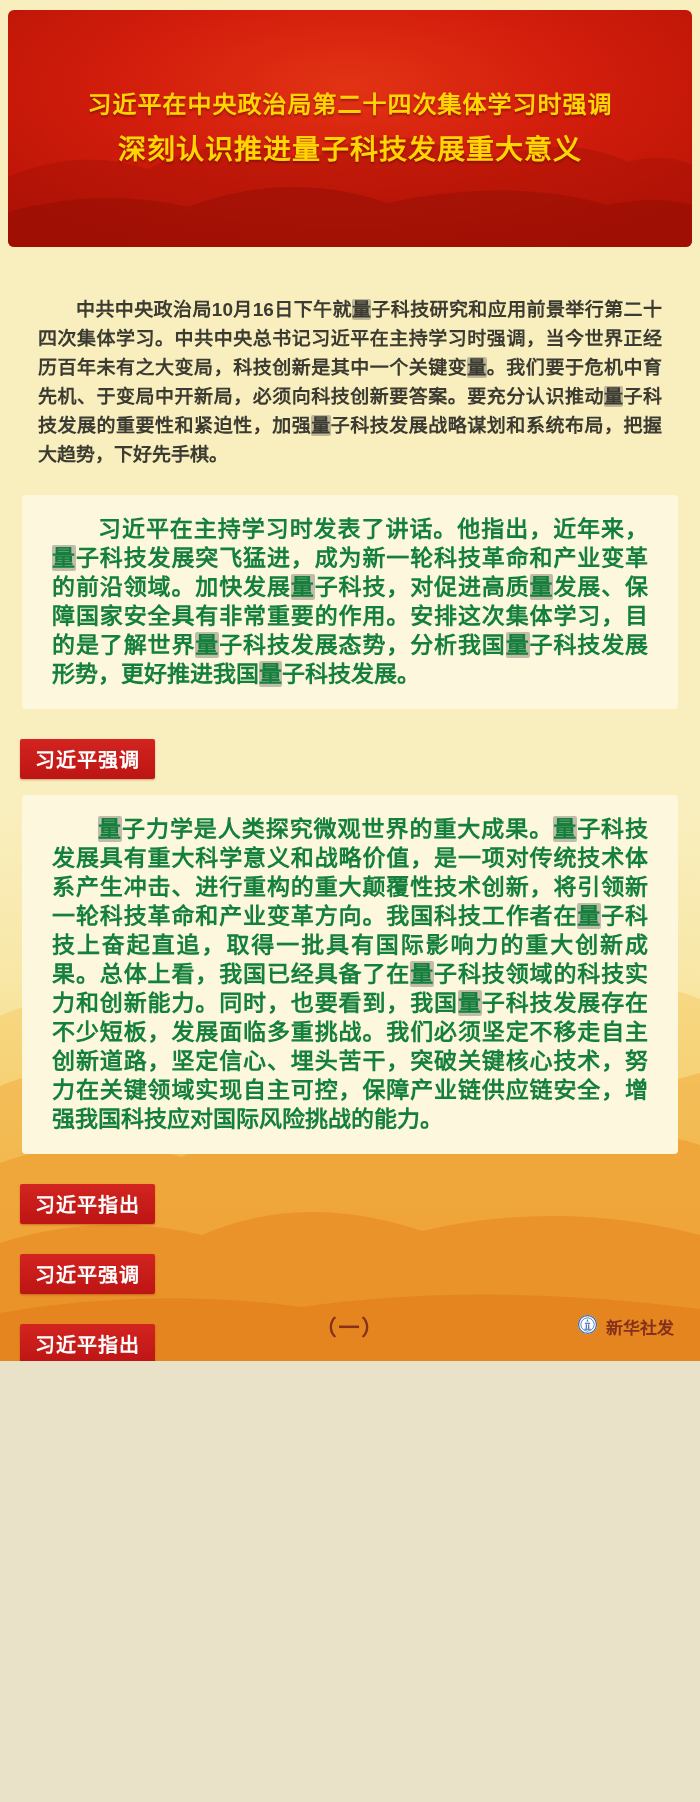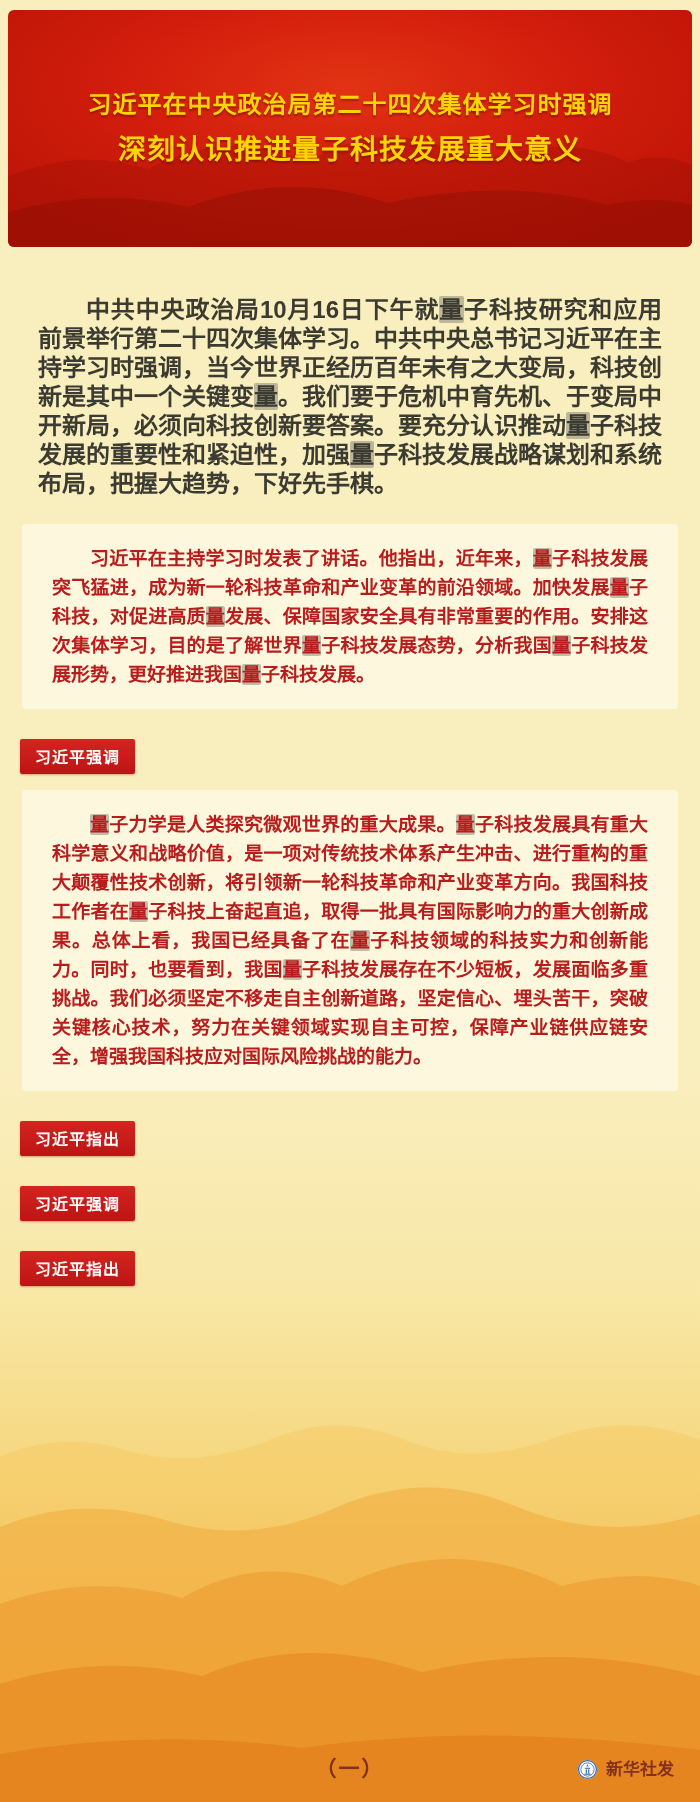--- a/index.html
+++ b/index.html
@@ -1,61 +1,61 @@
 <!DOCTYPE html>
 <html lang="zh-CN"><head>
 <meta charset="utf-8">
 <style>
   html,body{margin:0;padding:0;}
   body{background:#e9e2c8;font-family:"Liberation Sans","DejaVu Sans",sans-serif;}
   .page{
-    position:relative;width:700px;height:1802px;margin:0 auto;overflow:hidden;
+    position:relative;width:700px;height:1361px;margin:0 auto;overflow:hidden;
     background:linear-gradient(180deg,#f9eebd 0%,#f9eebd 60%,#f8e7a6 72%,#f6d67c 82%,#f2b54c 92%,#ee9d31 100%);
   }
   
   .mountains{position:absolute;left:0;bottom:0;width:700px;height:430px;z-index:0;display:block;}
   
   .banner{
     position:absolute;top:10px;left:8px;width:684px;height:237px;border-radius:6px;overflow:hidden;
     background:radial-gradient(ellipse 70% 80% at 50% 32%,#e23314 0%,#d21d0c 48%,#b81306 100%);
     display:flex;flex-direction:column;align-items:center;justify-content:center;gap:15px;z-index:2;
   }
   .banner-ridges{position:absolute;left:0;bottom:0;width:100%;height:140px;}
   .banner h1,.banner h2{
     position:relative;margin:0;color:#ffd504;font-weight:900;letter-spacing:1px;
     text-shadow:0 2px 2px rgba(110,10,0,.55);line-height:1.15;white-space:nowrap;
   }
   .banner .t1{font-size:24px;}
   .banner .t2{font-size:28px;}
   
   .content{position:relative;z-index:1;}
   .intro{
-    margin:48px 38px 0 38px;font-size:24px;line-height:29px;color:#3b3b32;
+    margin:48px 38px 0 38px;font-size:19px;line-height:29px;color:#3b3b32;
     font-weight:600;text-indent:2em;text-align:justify;
   }
   .tbox{
     margin:26px 22px 0 22px;padding:20px 30px;background:#fdf8dd;border-radius:4px;
-    font-size:19px;line-height:29px;color:#b91c1c;font-weight:600;text-align:justify;
+    font-size:23px;line-height:29px;color:#15803d;font-weight:600;text-align:justify;
   }
   .tbox p{margin:0;text-indent:2em;}
   .badge{
     display:inline-block;margin:30px 0 0 20px;padding:5px 15px 6px 15px;
     background:linear-gradient(180deg,#d32420 0%,#bc1514 100%);
-    color:#ffffff;font-size:16px;font-weight:700;letter-spacing:1px;border-radius:2px;
+    color:#ffffff;font-size:20px;font-weight:700;letter-spacing:1px;border-radius:2px;
     box-shadow:0 1px 2px rgba(140,20,10,.35);
   }
   .badge + .tbox{margin-top:16px;}
   .hl{background:rgba(124,124,112,.48);border-radius:2px;}
   
   .footer-marker{
     position:absolute;left:0;right:0;bottom:20px;text-align:center;z-index:3;
     font-size:21px;font-weight:700;color:#84301a;letter-spacing:2px;
   }
   .footer-credit{
-    position:absolute;right:26px;bottom:22px;z-index:3;display:flex;align-items:flex-end;gap:8px;
+    position:absolute;right:26px;bottom:22px;z-index:3;display:flex;align-items:flex-start;gap:8px;
     font-size:17px;font-weight:600;color:#84301a;
   }
   .credit-logo{width:21px;height:21px;display:block;}
 </style>
 </head>
 <body>
 
 <div class="page">
 
   <svg class="mountains" viewBox="0 0 700 430" preserveAspectRatio="none" aria-hidden="true">

